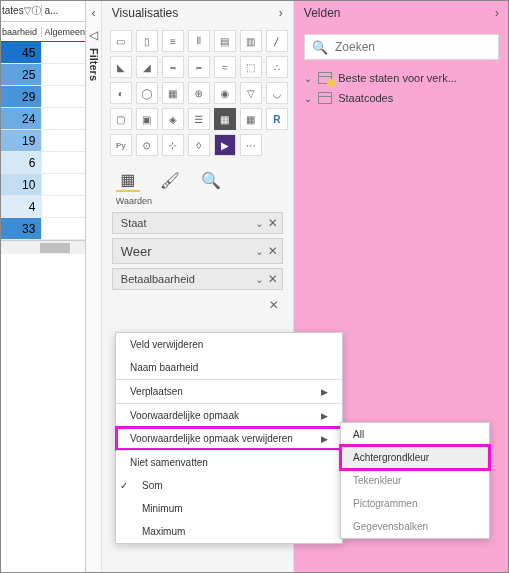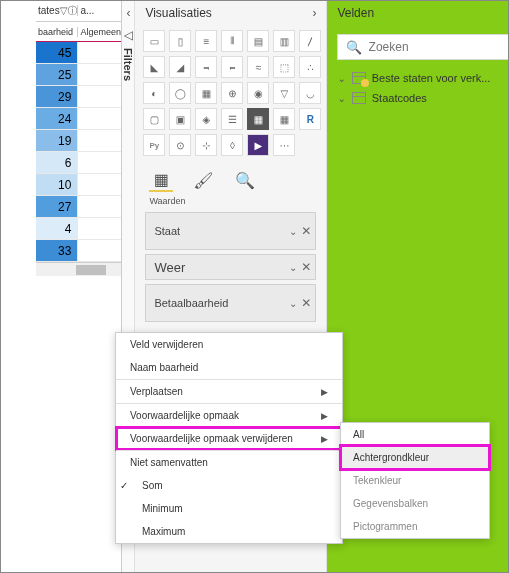--- a/index.html
+++ b/index.html
@@ -1,18 +1,18 @@
 <!DOCTYPE html>
 <html><head>
 <meta charset="utf-8">
 <style>
 * { box-sizing: border-box; margin: 0; padding: 0; font-family: "Segoe UI", Arial, sans-serif; }
 body { width: 509px; height: 573px; overflow: hidden; background: #fff; position: relative; font-size: 11px; color: #333; }
 
-.main { display: flex; height: 100%; padding-left: 36px; }
+.main { display: flex; height: 100%; }
 
 
 .left-col { width: 108px; border-right: 1px solid #ccc; }
 .col-headers { display: flex; height: 22px; border-bottom: 1px solid #ccc; font-size: 10px; align-items: center; }
 .col-h1 { flex: 1; padding-left: 2px; display: flex; align-items: center; overflow: hidden; white-space: nowrap; }
 .col-h2 { width: 44px; border-left: 1px solid #ccc; padding-left: 2px; overflow: hidden; white-space: nowrap; }
 .subheaders { display: flex; height: 20px; border-bottom: 1px solid #be185d; font-size: 9px; align-items: center; }
 .sub1 { flex: 1; padding-left: 2px; overflow: hidden; white-space: nowrap; }
 .sub2 { width: 44px; border-left: 1px solid #ccc; padding-left: 2px; overflow: hidden; white-space: nowrap; }
 .data-rows { }
@@ -37,29 +37,29 @@
 .viz-icon { width: 22px; height: 22px; display: flex; align-items: center; justify-content: center; background: #fff; border: 1px solid #ddd; font-size: 10px; color: #666; }
 .viz-icon.sel { background: #555; color: #fff; border-color: #555; }
 .viz-icon.r { color: #2a6fb0; font-weight: bold; }
 .viz-icon.py { color: #888; font-weight: bold; font-size: 8px; }
 .viz-icon.pa { background: #4b2e7c; color: #fff; }
 .tool-row { display: flex; gap: 18px; padding: 8px 14px 2px; }
 .tool-icon { width: 24px; height: 24px; display: flex; align-items: center; justify-content: center; font-size: 16px; color: #555; }
 .tool-icon.active { border-bottom: 2px solid #ecc94b; }
 .waarden-label { font-size: 9px; color: #555; padding: 2px 14px 6px; }
 .field-wells { padding: 0 10px; display: flex; flex-direction: column; gap: 4px; }
-.well { display: flex; align-items: center; background: #eaeaea; border: 1px solid #d0d0d0; height: 38px; padding: 0 4px 0 8px; font-size: 11px; color: #444; }
+.well { display: flex; align-items: center; background: #eaeaea; border: 1px solid #d0d0d0; height: 22px; padding: 0 4px 0 8px; font-size: 11px; color: #444; }
 .well.big { height: 26px; font-size: 13px; }
 .well .name { flex: 1; }
 .well .chev { font-size: 10px; color: #666; margin-right: 4px; }
 .well .x { font-size: 12px; color: #666; cursor: pointer; }
 .well.last-x { background: transparent; border: none; justify-content: flex-end; }
 
 
-.velden-panel { flex: 1; background: #84cc16; display: flex; flex-direction: column; }
+.velden-panel { flex: 1; background: #f9a8d4; display: flex; flex-direction: column; }
 .search-box { margin: 8px 10px; display: flex; align-items: center; background: #fff; border: 1px solid #d8d8d8; height: 26px; padding: 0 8px; }
 .search-box .mag { font-size: 13px; color: #777; margin-right: 6px; }
 .search-box input { border: none; outline: none; font-size: 12px; flex: 1; background: transparent; }
 .field-item { display: flex; align-items: center; padding: 4px 10px; font-size: 11px; color: #333; gap: 6px; }
 .field-item .caret { font-size: 10px; color: #555; }
 .field-item .tbl { width: 14px; height: 12px; border: 1px solid #888; position: relative; }
 .field-item .tbl::before { content: ""; position: absolute; top: 3px; left: 0; right: 0; height: 1px; background: #888; }
 .field-item .tbl.warn::after { content: ""; position: absolute; right: -4px; bottom: -4px; width: 8px; height: 8px; background: #f2c94c; border-radius: 50%; }
 
 
@@ -117,24 +117,20 @@
         <div class="data-row">
           <div class="cell1" style="background: rgb(138, 189, 233);">19</div>
           <div class="cell2"></div>
         </div>
         <div class="data-row">
           <div class="cell1" style="background: rgb(212, 232, 247);">6</div>
           <div class="cell2"></div>
         </div>
         <div class="data-row">
           <div class="cell1" style="background: rgb(192, 221, 243);">10</div>
-          <div class="cell2"></div>
-        </div>
-        <div class="data-row">
-          <div class="cell1" style="background: rgb(82, 157, 221);">27</div>
           <div class="cell2"></div>
         </div>
         <div class="data-row">
           <div class="cell1" style="background: rgb(220, 237, 249);">4</div>
           <div class="cell2"></div>
         </div>
         <div class="data-row">
           <div class="cell1" style="background: rgb(60, 140, 214);">33</div>
           <div class="cell2"></div>
         </div>
@@ -274,17 +270,17 @@
     </div>
     <div class="ctx-item indent">
       <span>Maximum</span>
     </div>
   </div>
 
 <div class="sub-menu" id="sub-menu">
     <div class="sub-item active">All</div>
     <div class="sub-item highlight">Achtergrondkleur</div>
     <div class="sub-item">Tekenkleur</div>
+    <div class="sub-item">Pictogrammen</div>
     <div class="sub-item">Gegevensbalken</div>
-    <div class="sub-item">Pictogrammen</div>
   </div>
 
 <div class="outer-border"></div>
 
 </body></html>

